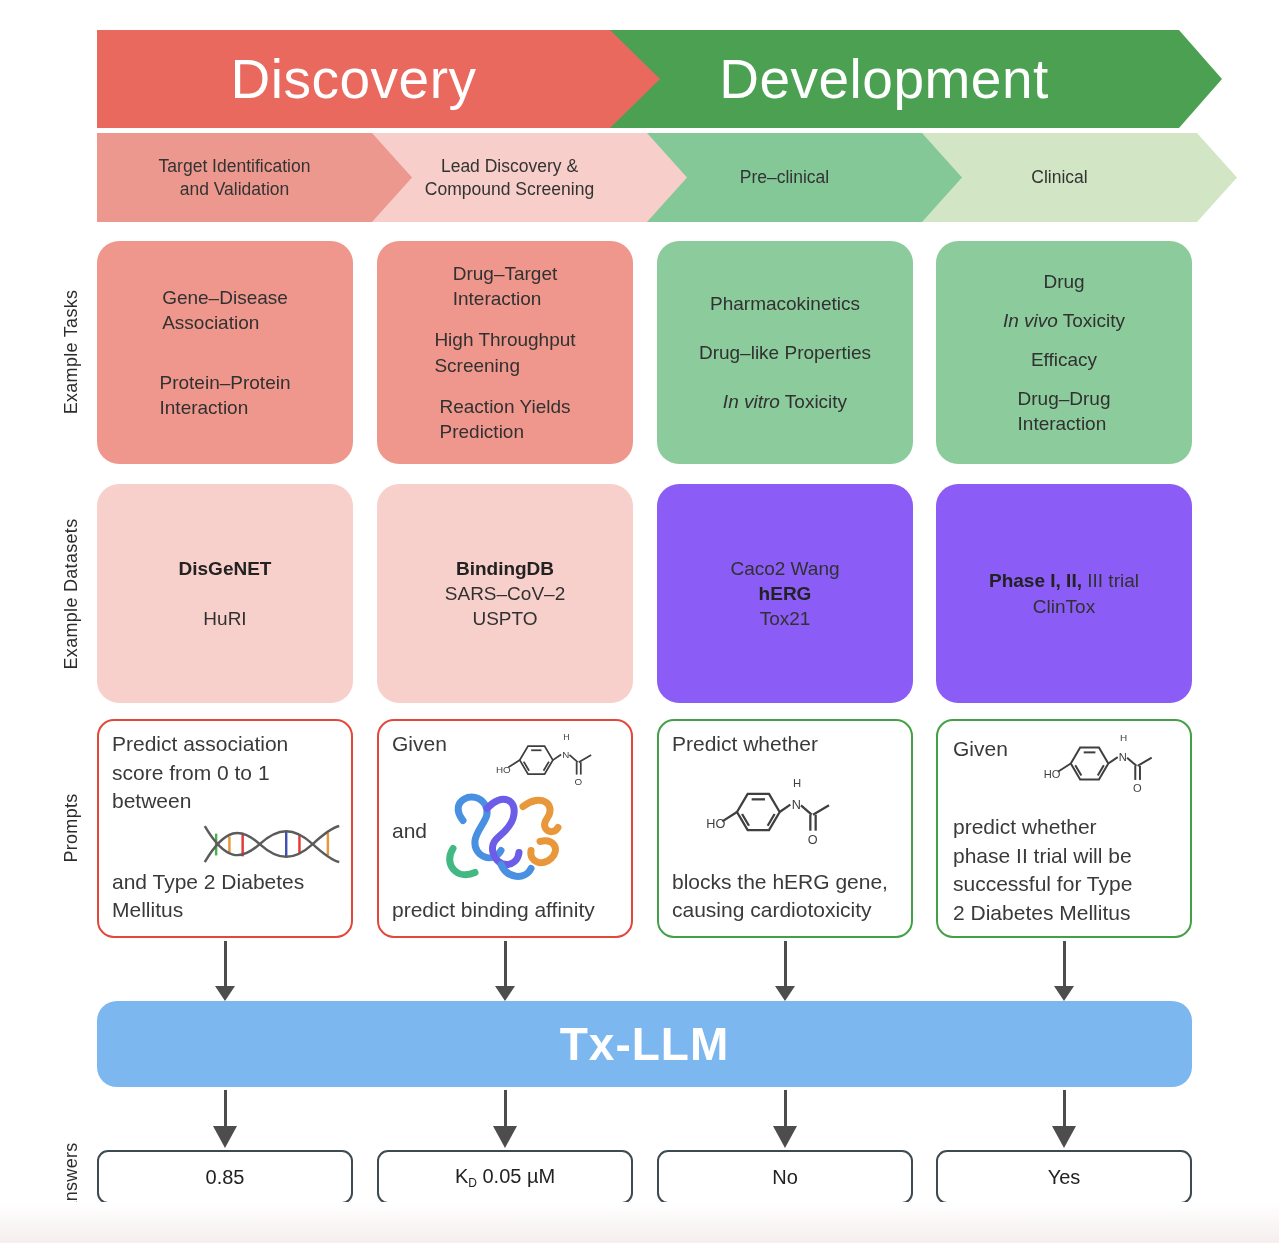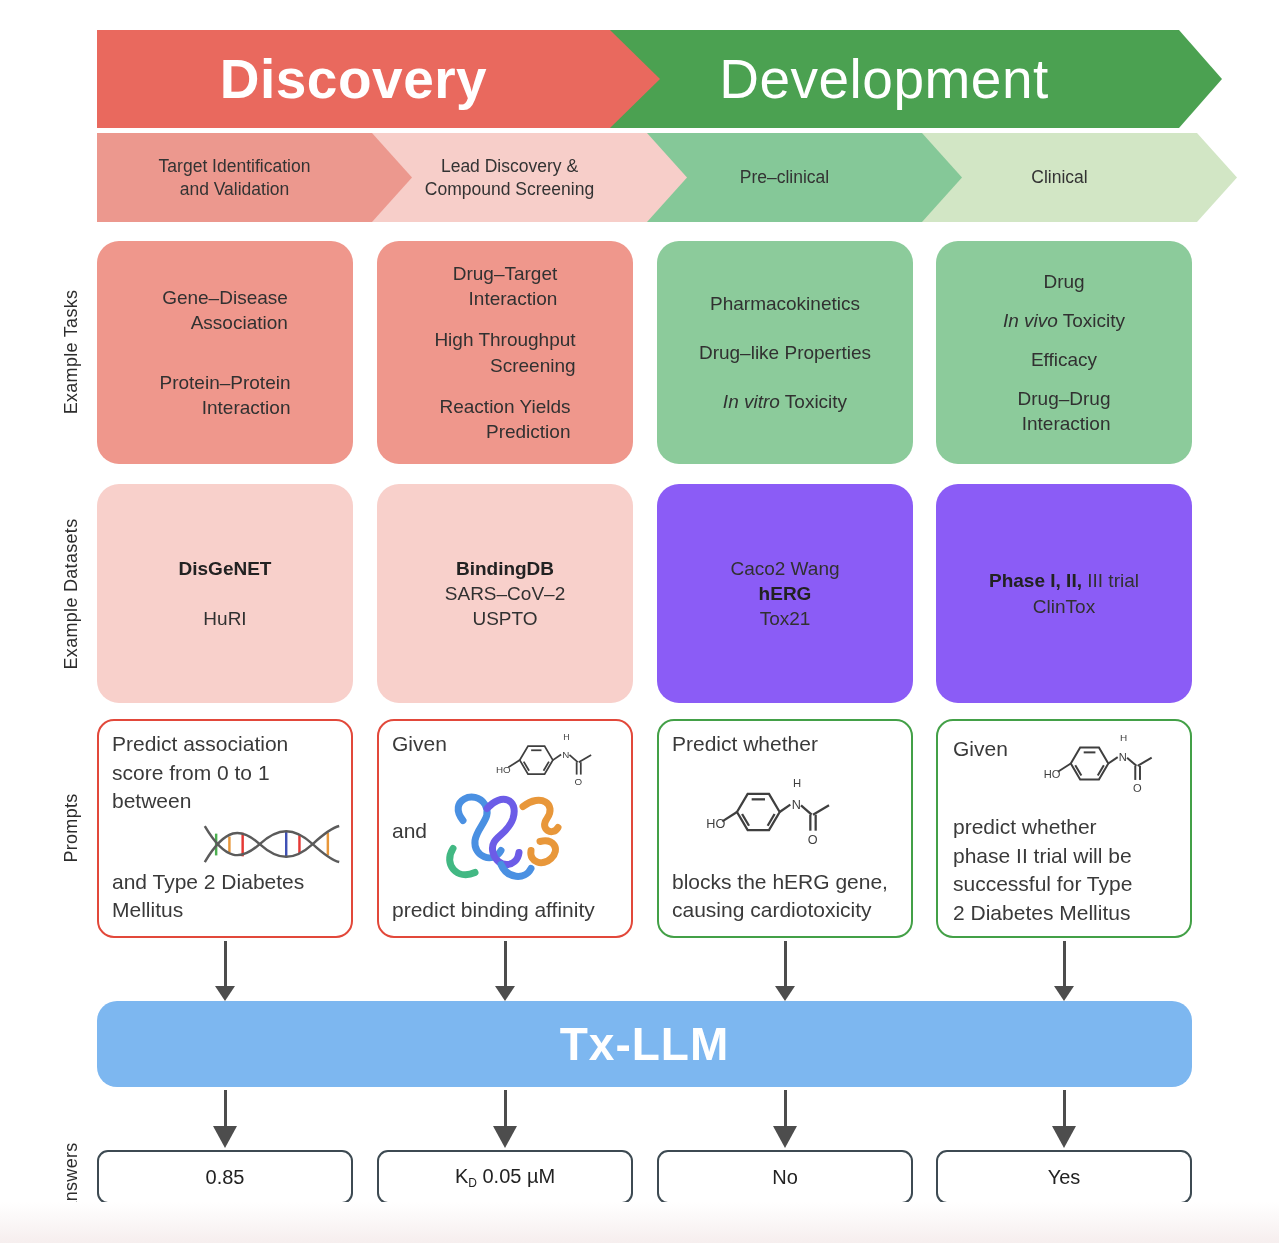--- a/index.html
+++ b/index.html
@@ -6,41 +6,41 @@
   .canvas{position:relative;width:1279px;height:1243px;background:#ffffff;overflow:hidden;
           font-family:"Liberation Sans",sans-serif;color:#333;}
   .bottom-strip{position:absolute;left:0;top:1202px;width:1279px;height:41px;
           background:linear-gradient(#ffffff,#f6eeee);}
 
   
   .bigarrow{position:absolute;top:30px;height:98px;display:flex;align-items:center;justify-content:center;}
   .bigarrow span{color:#fff;font-size:55px;font-weight:500;letter-spacing:.5px;}
   .disc{left:97px;width:563px;background:#e9695e;z-index:6;
         clip-path:polygon(0 0,513px 0,100% 50%,513px 100%,0 100%);}
-  .disc span{padding-right:50px;font-weight:bold;}
+  .disc span{padding-right:50px;}
   .dev{left:589px;width:633px;background:#4ba151;z-index:5;
         clip-path:polygon(0 0,590px 0,100% 50%,590px 100%,0 100%);}
   .dev span{padding-right:43px;}
 
   
   .chev{position:absolute;top:133px;height:89px;width:315px;display:flex;align-items:center;justify-content:center;
         clip-path:polygon(0 0,275px 0,100% 50%,275px 100%,0 100%);}
   .chev span{font-size:17.5px;font-weight:500;color:#333;text-align:center;white-space:pre-line;
         line-height:1.3;padding-right:40px;}
   .ph0{left:97px;background:#ec988e;z-index:14;}
   .ph1{left:372px;background:#f7cec9;z-index:13;}
   .ph2{left:647px;background:#85c898;z-index:12;}
   .ph3{left:922px;background:#d2e6c5;z-index:11;}
 
   
   .col0{left:97px;} .col1{left:377px;} .col2{left:657px;} .col3{left:936px;}
 
   
   .cbox{position:absolute;width:256px;border-radius:22px;display:flex;flex-direction:column;
-        align-items:center;justify-content:center;text-align:right;}
+        align-items:center;justify-content:center;text-align:left;}
   .tasksrow{top:241px;height:223px;}
   .datarow{top:484px;height:219px;}
   .bg-task-red{background:#ef978c;}
   .bg-task-green{background:#8ccb9b;}
   .bg-data-pink{background:#f8d0cb;}
   .bg-data-green{background:#8b5cf6;}
   .g34{gap:34px;} .g20{gap:24px;} .g18{} .g16{gap:16px;} .g14{gap:14px;}
   .item{white-space:pre-line;font-size:19px;color:#313131;line-height:1.32;}
   .item strong{font-weight:700;color:#222;}
   .item em{font-style:italic;}

